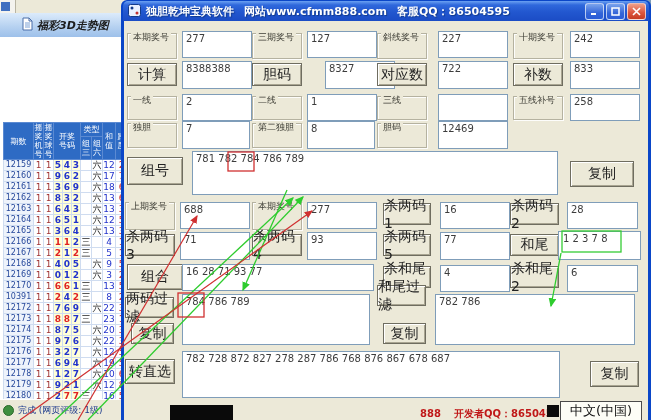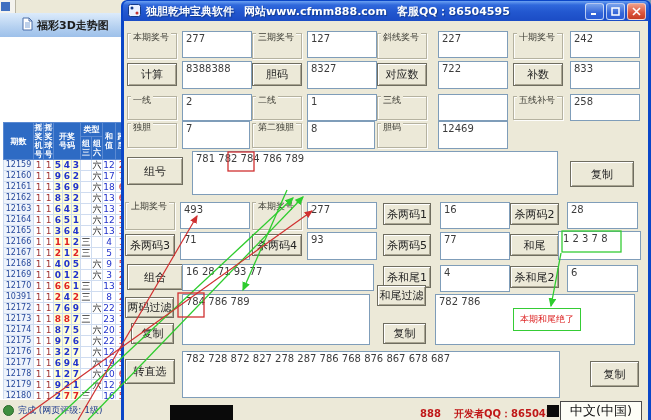--- a/index.html
+++ b/index.html
@@ -4,29 +4,29 @@
 <style>
   html,body{margin:0;padding:0;}
   body{width:651px;height:420px;overflow:hidden;font-family:"DejaVu Sans","Liberation Sans",sans-serif;}
   #screen{position:relative;width:651px;height:420px;background:#7f9db9;overflow:hidden;}
   
   #left-win{position:absolute;left:0;top:0;width:152px;height:420px;background:#ece9d8;z-index:1;}
   #lw-frag{position:absolute;left:0;top:0;width:15px;height:13px;background:#f4f3ee;border-right:1px solid #b8b4a2;}
   #lw-frag .b{position:absolute;left:1px;top:2px;width:9px;height:9px;background:#3f6fc0;}
   #lw-title{position:absolute;left:0;top:13px;width:152px;height:24px;
     background:linear-gradient(180deg,#dcebfb,#b4d0f0 60%,#9dc0ea);display:flex;align-items:center;}
-  #lw-title .txt{font-size:11px;font-weight:bold;color:#1c1c1c;margin-left:4px;}
+  #lw-title .txt{font-size:11px;font-weight:bold;color:#1c1c1c;margin-left:4px;font-style:italic;}
   #lw-doc{margin-left:22px;}
   #lw-content{position:absolute;left:0;top:37px;width:152px;height:362px;background:#ffffff;}
   #lw-status{position:absolute;left:0;top:399px;width:152px;height:21px;background:#ece9d8;border-top:1px solid #ffffff;display:flex;align-items:center;}
   #lw-status .ico{width:9px;height:9px;border-radius:50%;background:#3f8f3f;border:1px solid #2a6a2a;margin:0 4px 0 3px;}
   #lw-status .txt{font-size:9px;color:#1c3a8c;}
   
   #trend{position:absolute;left:3px;top:85px;border-collapse:collapse;table-layout:fixed;background:#fff;}
-  #trend th{background:#2e6bc4;color:#fff;font-size:8px;font-weight:bold;border:1px solid #5b8ad2;padding:0;text-align:center;vertical-align:middle;}
+  #trend th{background:#2e6bc4;color:#fff;font-size:8px;font-weight:normal;border:1px solid #5b8ad2;padding:0;text-align:center;vertical-align:middle;}
   #trend td{border:1px solid #cfdcf0;text-align:center;font-size:9px;line-height:10px;height:10px;padding:0;color:#222;background:#fff;}
   #trend .v{display:inline-block;width:9px;word-break:break-all;line-height:9px;font-size:8px;}
   #trend .c-p{color:#27499c;background:#eef3fb;font-size:8px;}
   #trend .c-m{color:#a03434;}
   #trend .c-d{background:#ffffd6;font-weight:bold;}
   #trend .blue{color:#2233cc;}
   #trend .red{color:#e02222;}
   #trend .c-s{color:#2233cc;}
   #trend .c-k{color:#cc2222;}
   
@@ -39,21 +39,21 @@
   #mw-controls{position:absolute;right:5px;top:3px;display:flex;gap:2px;}
   .wbtn{width:17px;height:15px;border-radius:3px;border:1px solid rgba(255,255,255,.65);
     background:linear-gradient(180deg,#7ba4ec,#3465d8 60%,#2a5cd7);display:flex;align-items:center;justify-content:center;}
   .wbtn.close{background:linear-gradient(180deg,#f0a08a,#dd5840 55%,#c63c22);}
   #mw-body{position:absolute;left:3px;top:21px;width:524px;height:404px;background:#ece9d8;}
   
   .lab{position:absolute;border:1px solid #b5b2a0;box-shadow:1px 1px 0 rgba(255,255,255,.9),inset 1px 1px 0 rgba(255,255,255,.9);}
   .lab>span{position:absolute;top:-2px;left:3px;background:#ece9d8;padding:0 2px;font-size:9px;color:#3d3d35;white-space:nowrap;line-height:10px;}
   .btn{position:absolute;background:#ece9d8;border:1px solid #6f6d60;
     box-shadow:inset 1px 1px 0 #ffffff,inset -1px -1px 0 #a9a592;
-    display:flex;align-items:center;justify-content:center;font-size:11px;color:#222;cursor:default;}
+    display:flex;align-items:center;justify-content:center;font-size:14px;color:#222;cursor:default;}
   .fld{position:absolute;background:#fff;border:1px solid #7f9db9;font-size:10px;color:#3c3c3c;
     padding:1px 3px;overflow:hidden;white-space:pre-wrap;line-height:12px;}
   
   #mw-blackbox{position:absolute;left:49px;top:405px;width:63px;height:18px;background:#0a0a0a;}
   .redtxt{position:absolute;font-size:10px;font-weight:bold;color:#c01818;white-space:nowrap;}
   
   #note-box{position:absolute;left:513px;top:308px;width:66px;height:21px;border:1px solid #35cc35;
     display:flex;align-items:center;justify-content:center;font-size:9px;color:#dd2222;z-index:3;}
   #lang-sq{position:absolute;left:547px;top:405px;width:12px;height:12px;background:#0a0a0a;z-index:3;}
   #lang-bar{position:absolute;left:560px;top:401px;width:80px;height:18px;background:#fdfdf6;border:1px solid #4a4a4a;
@@ -439,21 +439,21 @@
       </div>
     <div class="fld" style="left:317px;top:31px;width:62px;height:23px">227</div>
     <div class="lab" style="left:392px;top:33px;width:48px;height:24px">
         <span>十期奖号</span>
       </div>
     <div class="fld" style="left:449px;top:31px;width:62px;height:23px">242</div>
 
     <div class="btn" style="left:6px;top:63px;width:48px;height:21px">计算</div>
     <div class="fld" style="left:61px;top:61px;width:62px;height:24px">8388388</div>
     <div class="btn" style="left:131px;top:63px;width:48px;height:21px">胆码</div>
-    <div class="fld" style="left:186px;top:61px;width:62px;height:24px">8327</div>
+    <div class="fld" style="left:204px;top:61px;width:62px;height:24px">8327</div>
     <div class="btn" style="left:256px;top:63px;width:48px;height:21px">对应数</div>
     <div class="fld" style="left:317px;top:61px;width:62px;height:24px">722</div>
     <div class="btn" style="left:392px;top:63px;width:48px;height:21px">补数</div>
     <div class="fld" style="left:449px;top:61px;width:62px;height:24px">833</div>
 
     <div class="lab" style="left:6px;top:96px;width:48px;height:22px">
         <span>一线</span>
       </div>
     <div class="fld" style="left:61px;top:94px;width:62px;height:23px">2</div>
     <div class="lab" style="left:131px;top:96px;width:48px;height:22px">
@@ -482,21 +482,21 @@
       </div>
     <div class="fld" style="left:317px;top:121px;width:62px;height:24px">12469</div>
 
     <div class="btn" style="left:6px;top:157px;width:54px;height:26px">组号</div>
     <div class="fld" style="left:71px;top:151px;width:358px;height:40px">781 782 784 786 789</div>
     <div class="btn" style="left:449px;top:161px;width:62px;height:24px">复制</div>
 
     <div class="lab" style="left:4px;top:202px;width:48px;height:26px">
         <span>上期奖号</span>
       </div>
-    <div class="fld" style="left:59px;top:202px;width:62px;height:23px">493</div>
+    <div class="fld" style="left:59px;top:202px;width:62px;height:23px">688</div>
     <div class="lab" style="left:131px;top:202px;width:48px;height:26px">
         <span>本期奖号</span>
       </div>
     <div class="fld" style="left:186px;top:202px;width:62px;height:23px">277</div>
     <div class="btn" style="left:262px;top:203px;width:46px;height:20px">杀两码1</div>
     <div class="fld" style="left:319px;top:202px;width:62px;height:23px">16</div>
     <div class="btn" style="left:389px;top:203px;width:47px;height:20px">杀两码2</div>
     <div class="fld" style="left:446px;top:202px;width:63px;height:23px">28</div>
 
     <div class="btn" style="left:4px;top:234px;width:48px;height:20px">杀两码3</div>
@@ -524,21 +524,20 @@
 
     <div class="btn" style="left:4px;top:359px;width:48px;height:23px">转直选</div>
     <div class="fld" style="left:61px;top:351px;width:370px;height:43px">782 728 872 827 278 287 786 768 876 867 678 687</div>
     <div class="btn" style="left:469px;top:361px;width:47px;height:24px">复制</div>
 
     <div id="mw-blackbox"></div>
     <div class="redtxt" style="left:299px;top:408px">888</div>
     <div class="redtxt" style="left:333px;top:407px">开发者QQ：86504595</div>
   </div>
 
-  <div id="note-box">本期和尾绝了</div>
   <div id="lang-sq"></div>
   <div id="lang-bar">中文(中国)</div>
 
   <svg id="overlay">
     <defs>
       <marker id="ag" markerWidth="9" markerHeight="8" refX="6" refY="3" orient="auto">
           <path d="M0,0L7,3L0,6Z" fill="#2ecc2e"></path>
         </marker>
       <marker id="ar" markerWidth="9" markerHeight="8" refX="6" refY="3" orient="auto">
           <path d="M0,0L7,3L0,6Z" fill="#d03030"></path>

